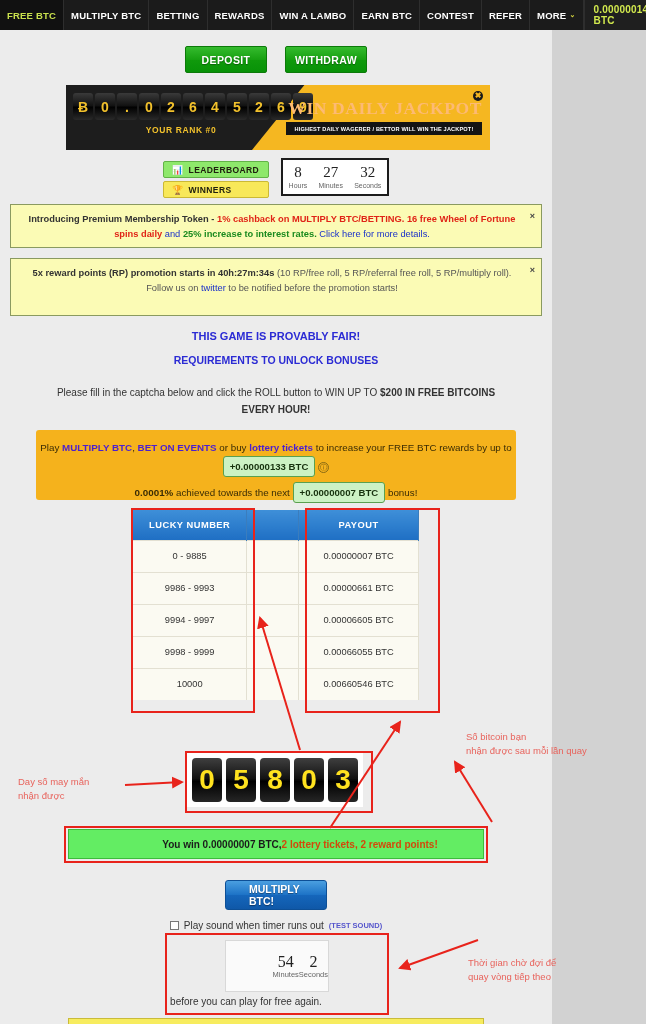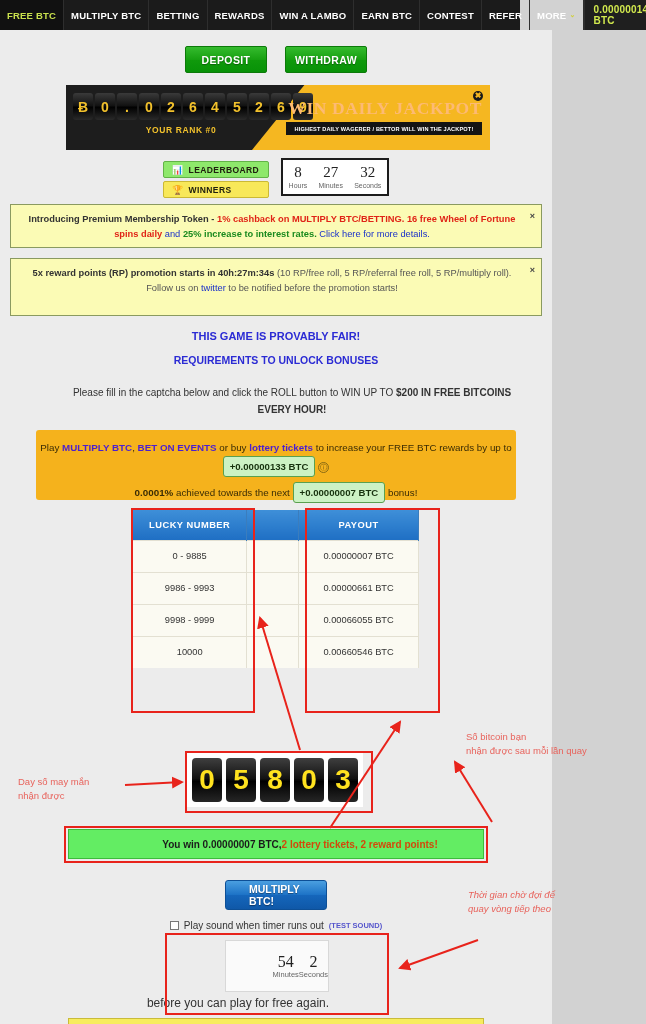--- a/index.html
+++ b/index.html
@@ -19,21 +19,21 @@
     position: absolute;
     left: 0; top: 30px;
     width: 552px;
     height: 994px;
     background: #ececec;
   }
 
   
   .navbar {
     position: absolute; left: 0; top: 0;
-    width: 520px; height: 30px;
+    width: 646px; height: 30px;
     background: #1b1b1b;
     display: flex; align-items: stretch;
     font-size: 9.5px; font-weight: bold;
     letter-spacing: .2px;
   }
   .nav-spacer { width: 85px; }
   .nav-item {
     display: flex; align-items: center; justify-content: center;
     padding: 0 7px;
     color: #ffffff;
@@ -159,21 +159,21 @@
   .b { font-weight: bold; }
   .red { color: #e02417; font-weight: bold; }
   .blue { color: #1a31c9; font-weight: normal; }
   .green { color: #1a8a1f; font-weight: bold; }
   .gray { color: #555; font-weight: normal; }
 
   
   .ctr { position: absolute; left: 0; width: 552px; text-align: center; }
   #h-fair { top: 330px; font-size: 11px; font-weight: bold; color: #2b2bd4; }
   #h-req  { top: 354px; font-size: 10.5px; font-weight: bold; color: #2b2bd4; }
-  #p-cap  { top: 384px; font-size: 10px; color: #333; line-height: 17px; padding: 0 45px; margin-left: 16px;}
+  #p-cap  { top: 384px; font-size: 10px; color: #333; line-height: 17px; padding: 0 45px;}
 
   
   .orange {
     position: absolute; left: 36px; top: 430px;
     width: 480px; height: 70px;
     background: #f5b21c; border-radius: 3px;
     text-align: center; padding-top: 9px;
     font-size: 9.8px; color: #3a2c05; line-height: 17px;
   }
   .purple { color: #4b1fd0; font-weight: bold; }
@@ -265,22 +265,22 @@
   
   .cd-box {
     position: absolute; left: 225px; top: 940px;
     width: 104px; height: 52px;
     background: #fafafa; border: 1px solid #d8d8d8;
     display: flex; align-items: center; justify-content: flex-end;
   }
   .cd-num { font-size: 16px; color: #222; font-family: "Liberation Serif", serif; }
   .cd-lab { font-size: 7.5px; color: #666; margin-top: 1px; }
   .cd-text {
-    position: absolute; left: 0; top: 996px; width: 476px;
-    text-align: center; font-size: 12px; color: #333;
+    position: absolute; left: 8px; top: 996px; width: 476px;
+    text-align: center; font-size: 10px; color: #333;
   }
   .bottom-yellow {
     position: absolute; left: 68px; top: 1018px;
     width: 416px; height: 10px;
     background: #f7ec5e; border: 1px solid #c9bb3a;
   }
 
   
   .redbox {
     position: absolute; border: 2.5px solid #e8231b;
@@ -429,20 +429,25 @@
         <td class="c1">0 - 9885</td>
         <td class="mid"></td>
         <td class="c3">0.00000007 BTC</td>
       </tr>
       <tr>
         <td class="c1">9986 - 9993</td>
         <td class="mid"></td>
         <td class="c3">0.00000661 BTC</td>
       </tr>
       <tr>
+        <td class="c1">9994 - 9997</td>
+        <td class="mid"></td>
+        <td class="c3">0.00006605 BTC</td>
+      </tr>
+      <tr>
         <td class="c1">9998 - 9999</td>
         <td class="mid"></td>
         <td class="c3">0.00066055 BTC</td>
       </tr>
       <tr>
         <td class="c1">10000</td>
         <td class="mid"></td>
         <td class="c3">0.00660546 BTC</td>
       </tr>
     </tbody>
@@ -489,21 +494,21 @@
   <div class="redbox" style="left:165px; top:933px; width:224px; height:82px;"></div>
 
   <div class="anno" style="left:18px; top:775px;">
     <div>Day số may mắn</div>
     <div>nhận được</div>
   </div>
   <div class="anno" style="left:466px; top:730px;">
     <div>Số bitcoin bạn</div>
     <div>nhận được sau mỗi lần quay</div>
   </div>
-  <div class="anno" style="left:468px; top:888px;font-style:italic;">
+  <div class="anno" style="left:468px; top:956px;">
     <div>Thời gian chờ đợi để</div>
     <div>quay vòng tiếp theo</div>
   </div>
 
   <svg class="arrows">
     <defs>
       <marker id="ah" markerWidth="7" markerHeight="7" refX="5" refY="3" orient="auto">
         <path d="M0,0 L6,3 L0,6 z" fill="#e8231b"></path>
       </marker>
     </defs>

